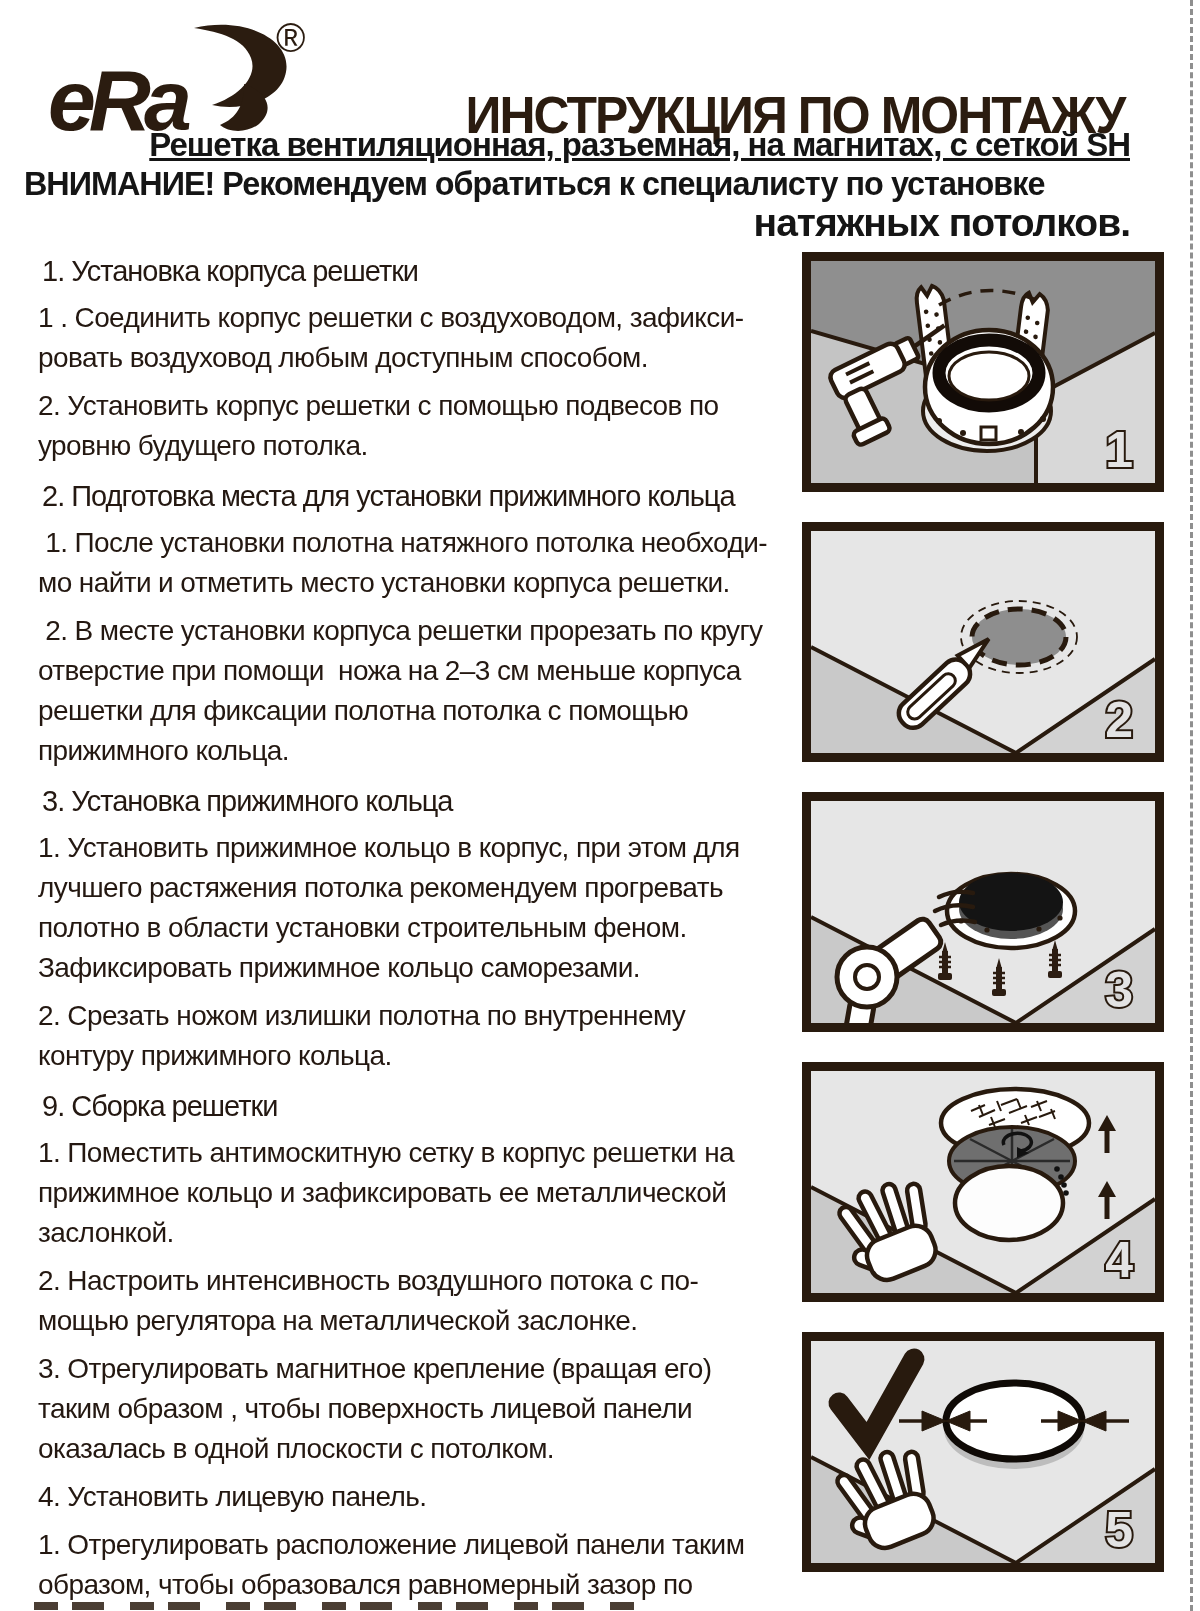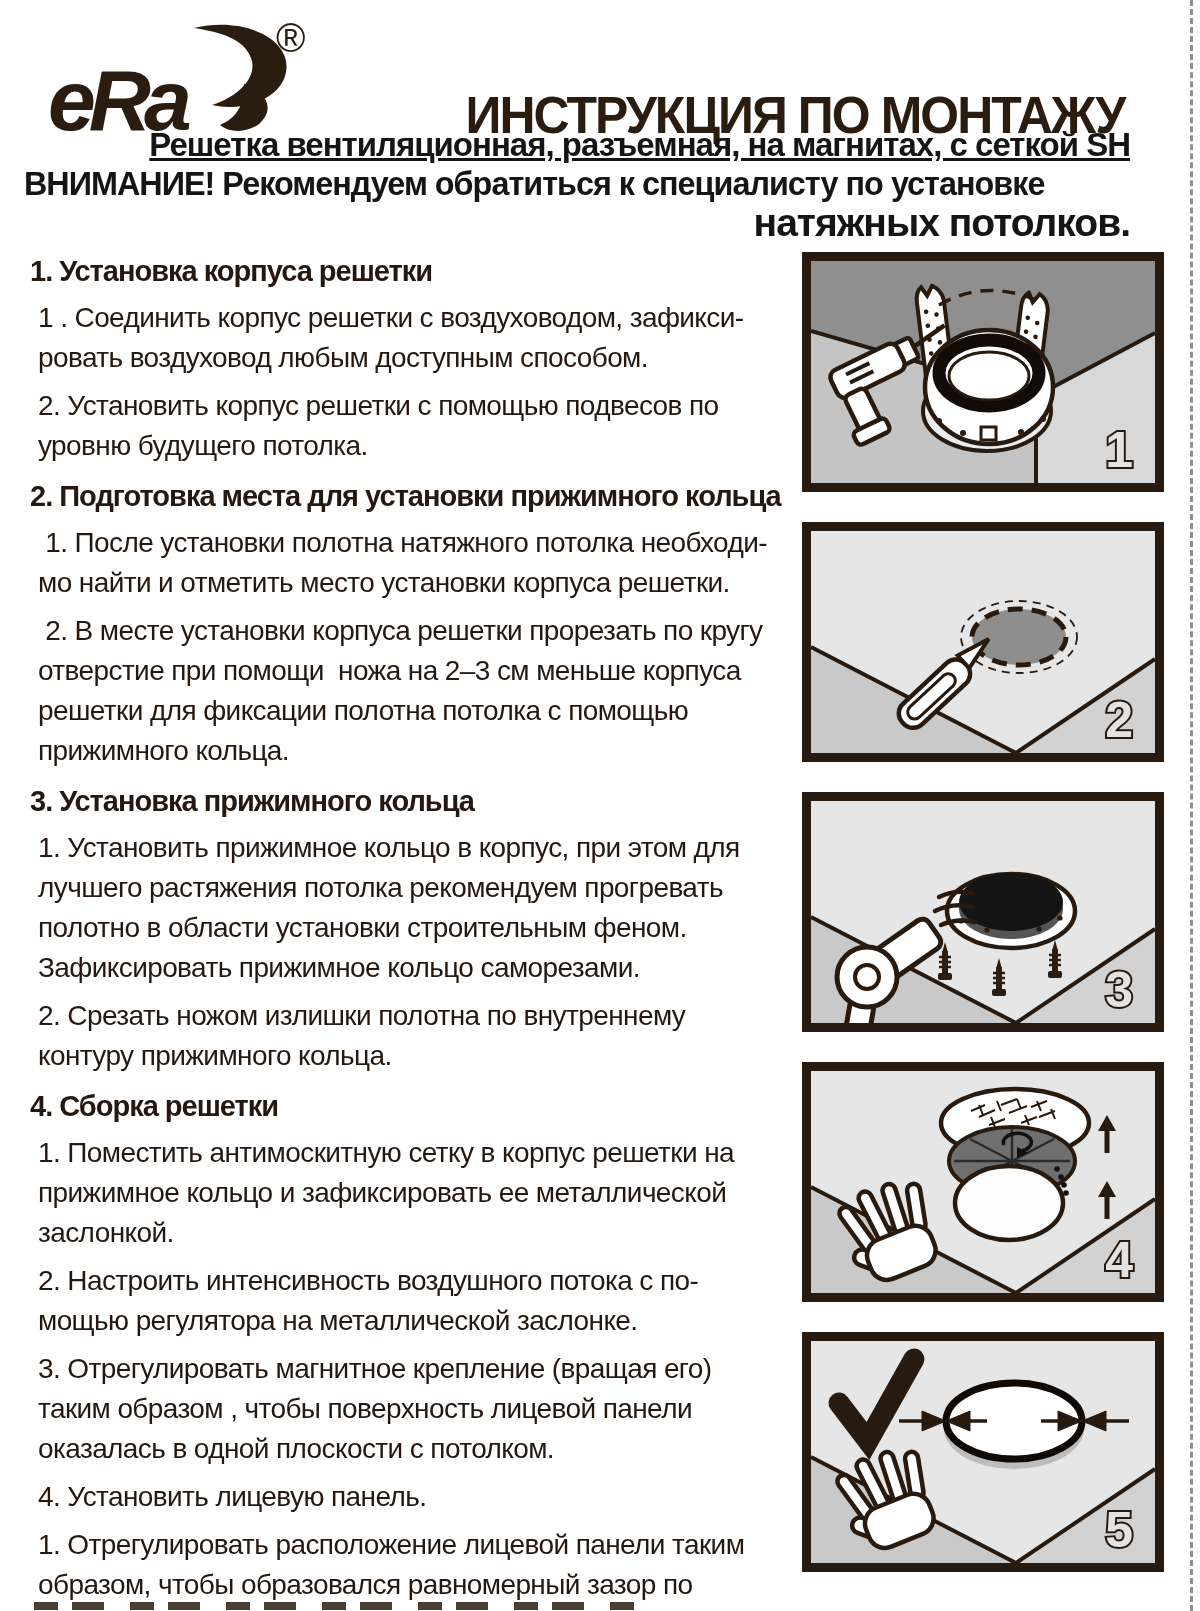--- a/index.html
+++ b/index.html
@@ -24,21 +24,21 @@
     letter-spacing:-1px;white-space:pre;transform:scaleX(.98);transform-origin:0 0;
   }
   .warn2{
     position:absolute;top:201px;right:70px;font-size:39px;font-weight:bold;color:#151515;
     letter-spacing:-1px;white-space:pre;
   }
 
   
   .text-col{position:absolute;left:30px;top:250px;width:770px}
   .text-col h2{
-    font-size:29px;line-height:38px;margin:11px 0 1px 0;font-weight:bold;
+    font-size:29px;line-height:38px;margin:11px 0 1px 12px;font-weight:normal;
     letter-spacing:-1px;white-space:pre;color:#241811;
   }
   .text-col section:first-child h2{margin-top:2px}
   .text-col p{
     margin:8px;font-size:28px;line-height:40px;letter-spacing:-0.6px;
     white-space:pre;color:#241811;
   }
 
   
   .fig-col{position:absolute;left:802px;top:252px;display:flex;flex-direction:column;gap:30px}
@@ -95,21 +95,21 @@
   <section>
     <h2>3. Установка прижимного кольца</h2>
     <p>1. Установить прижимное кольцо в корпус, при этом для
 лучшего растяжения потолка рекомендуем прогревать
 полотно в области установки строительным феном.
 Зафиксировать прижимное кольцо саморезами.</p>
     <p>2. Срезать ножом излишки полотна по внутреннему
 контуру прижимного кольца.</p>
   </section>
   <section>
-    <h2>4. Сборка решетки</h2>
+    <h2>9. Сборка решетки</h2>
     <p>1. Поместить антимоскитную сетку в корпус решетки на
 прижимное кольцо и зафиксировать ее металлической
 заслонкой.</p>
     <p>2. Настроить интенсивность воздушного потока с по-
 мощью регулятора на металлической заслонке.</p>
     <p>3. Отрегулировать магнитное крепление (вращая его)
 таким образом , чтобы поверхность лицевой панели
 оказалась в одной плоскости с потолком.</p>
     <p>4. Установить лицевую панель.</p>
   </section>

